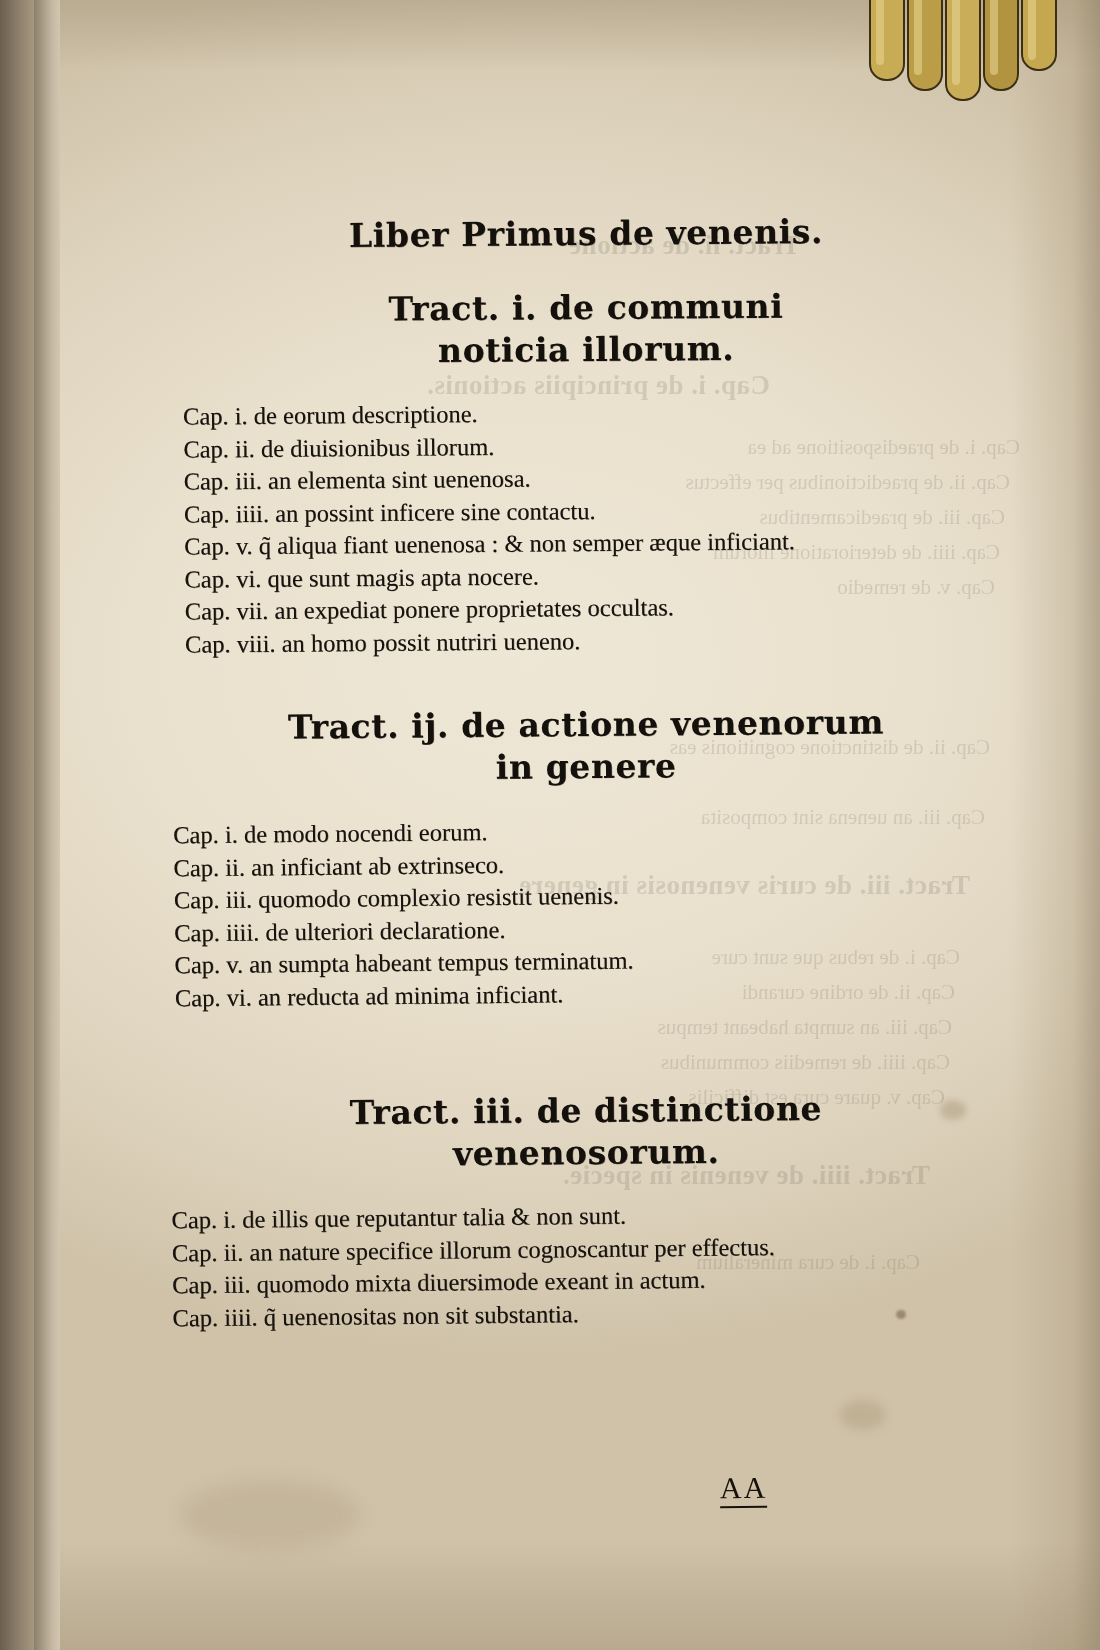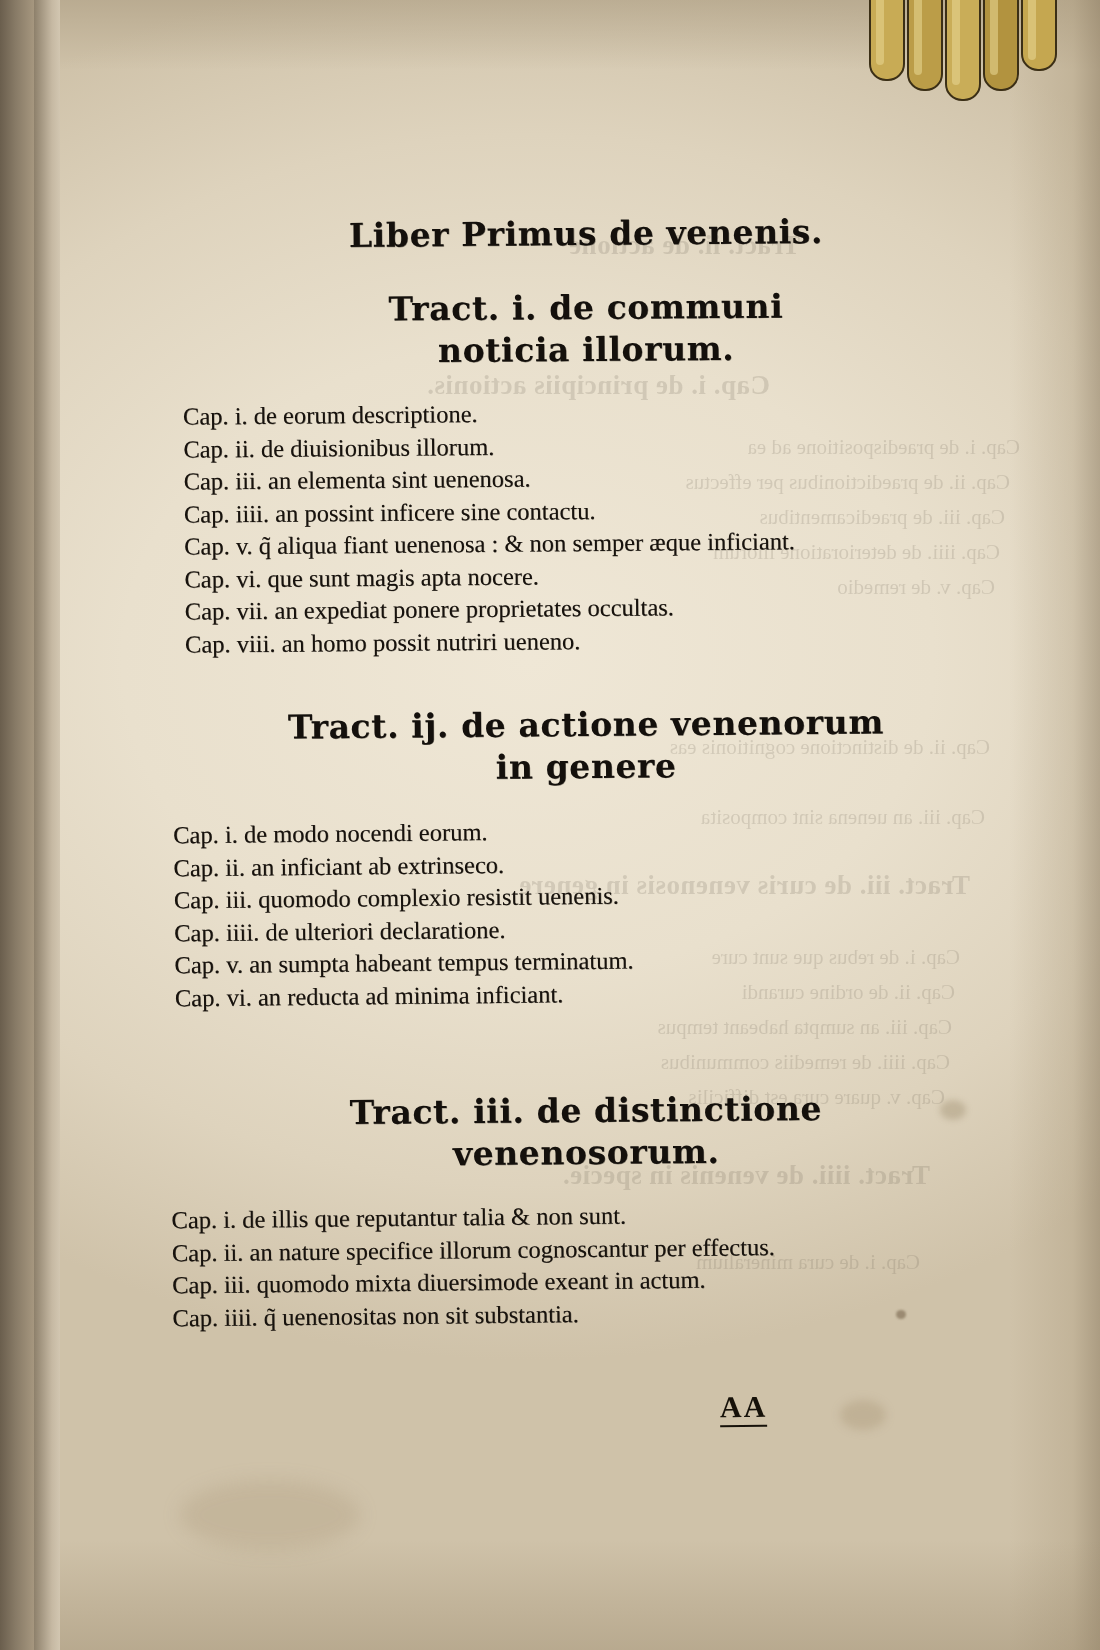--- a/index.html
+++ b/index.html
@@ -128,23 +128,23 @@
 
   
   .block-a { transform: rotate(-0.5deg); margin-left: 18px; }
   .block-b { transform: rotate(-0.6deg); margin-left: 8px; }
   .block-c { transform: rotate(-0.6deg); margin-left: 6px; }
 
   .gap-1 { height: 34px; }
 
   .signature {
     position: absolute;
-    left: 660px; top: 1390px;
-    font-family: "Liberation Serif", serif;
-    font-weight: bold;
+    left: 660px; top: 1471px;
+    font-family: "Liberation Serif", serif;
+    font-weight: normal;
     font-size: 30px;
     letter-spacing: 2px;
     color: #161109;
     border-bottom: 2px solid #161109;
     padding-bottom: 1px;
     transform: rotate(-0.5deg);
   }
 </style>
 </head>
 <body>

